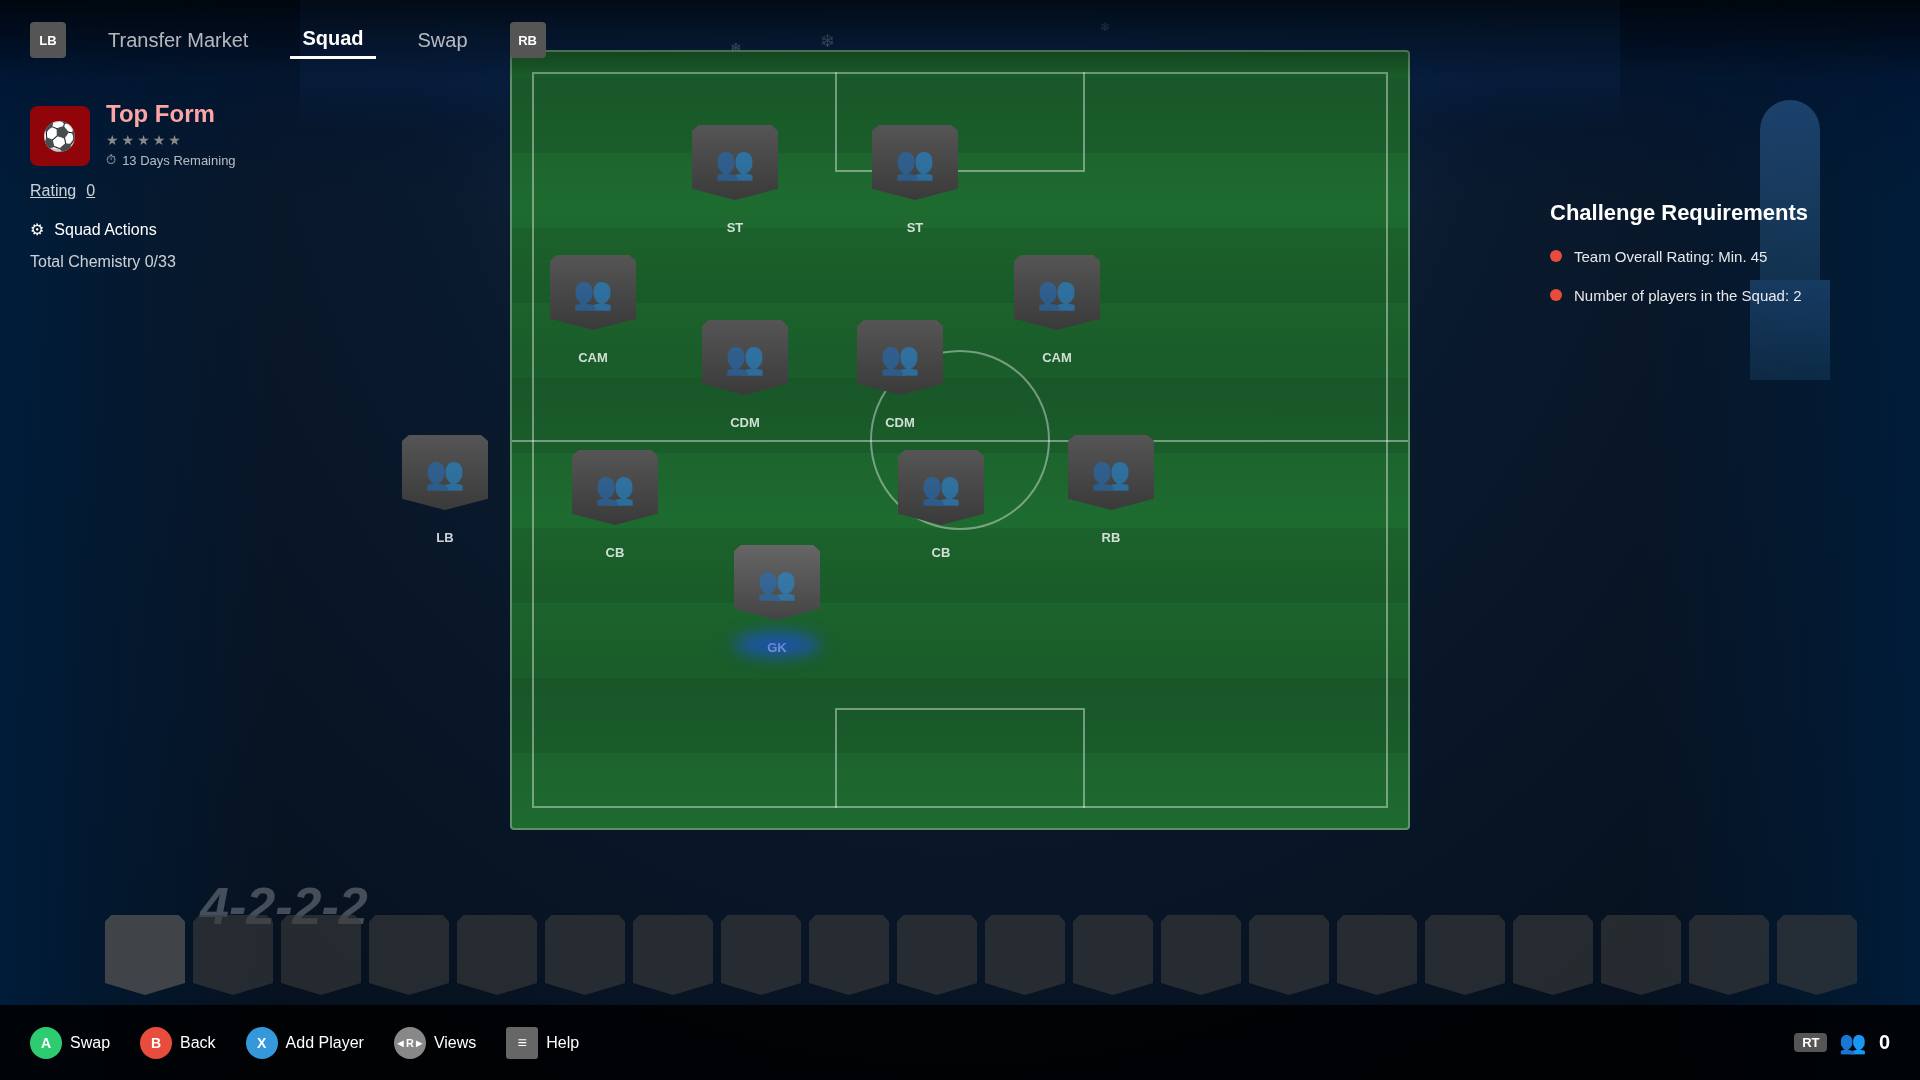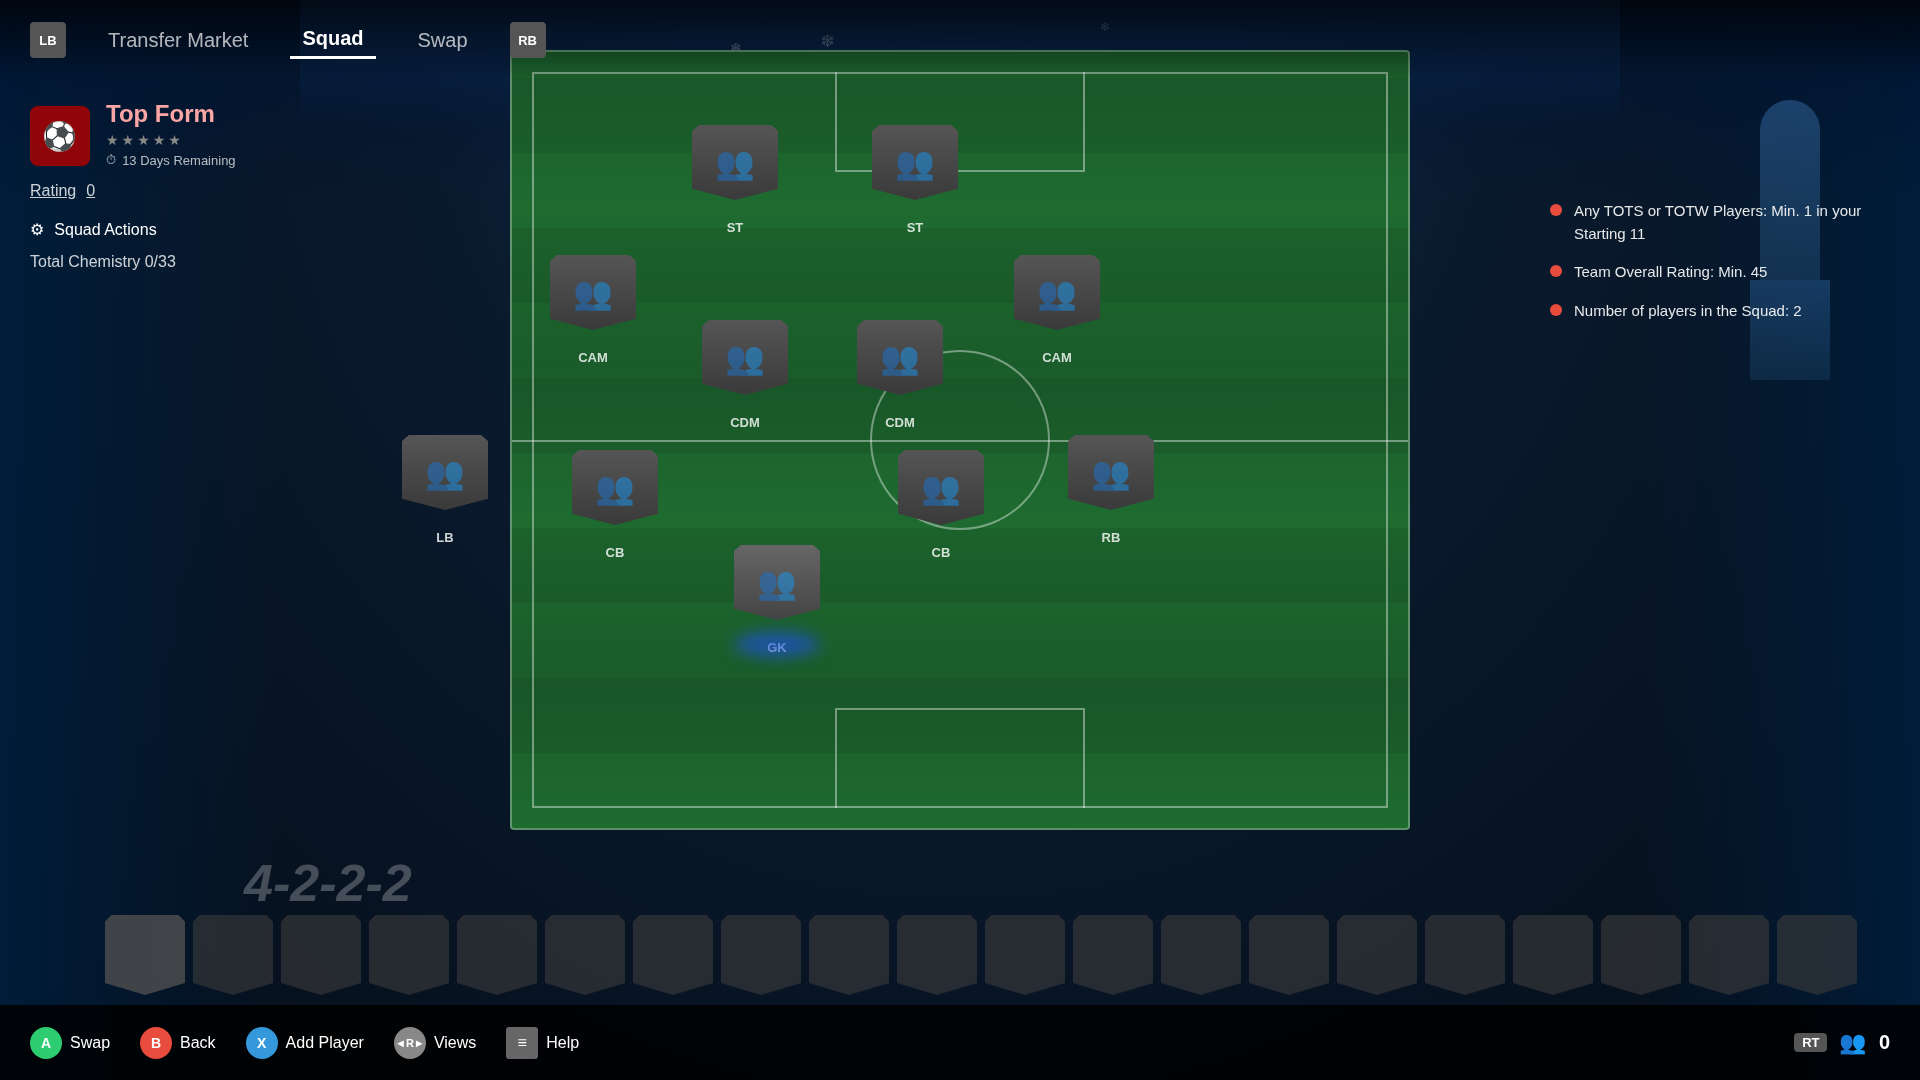--- a/index.html
+++ b/index.html
@@ -209,29 +209,28 @@
 
     .chemistry-row {
       margin-top: 14px;
       color: rgba(255,255,255,0.8);
       font-size: 16px;
     }
 
     
     .formation-label {
       position: absolute;
-      bottom: 167px;
+      bottom: 144px;
       left: 200px;
       color: rgba(255,255,255,0.25);
       font-size: 52px;
       font-weight: bold;
       font-style: italic;
       z-index: 5;
       pointer-events: none;
-      margin-left: 44px;
     }
 
     
     .player-card {
       position: absolute;
       width: 90px;
       height: 110px;
       display: flex;
       flex-direction: column;
       align-items: center;
@@ -589,25 +588,22 @@
     <span class="player-icon">👥</span>
 
     <div style="position:absolute;inset:-3px;border:3px solid #00ff44;clip-path:polygon(8% 0%, 92% 0%, 100% 8%, 100% 85%, 50% 100%, 0% 85%, 0% 8%);"></div>
   </div>
 
   <div style="position:absolute;bottom:-2px;left:50%;transform:translateX(-50%);width:86px;height:25px;background:rgba(30,80,220,0.7);border-radius:50%;filter:blur(8px);"></div>
   <div class="card-label">GK</div>
 </div>
 
 <div class="right-panel">
-
-  <div class="challenge-req">
-    <div class="req-dot"></div>
-    <div class="req-text">Any TOTS or TOTW Players: Min. 1 in your Starting 11</div>
-  </div>
+  <div class="challenge-title">Challenge Requirements</div>
+
 
   <div class="challenge-req">
     <div class="req-dot"></div>
     <div class="req-text">Team Overall Rating: Min. 45</div>
   </div>
 
   <div class="challenge-req">
     <div class="req-dot"></div>
     <div class="req-text">Number of players in the Squad: 2</div>
   </div>

